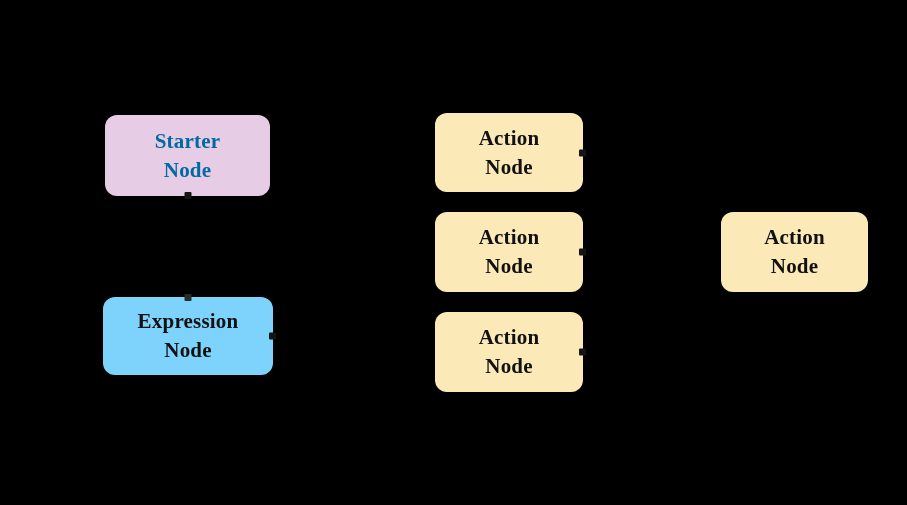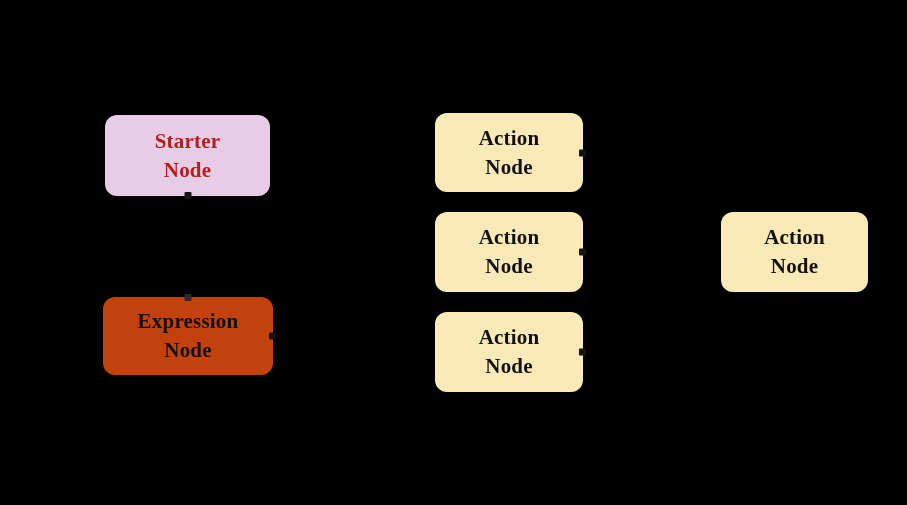--- a/index.html
+++ b/index.html
@@ -59,26 +59,26 @@
     top: -3px;
     left: 50%;
     transform: translateX(-50%);
     background: #2a2a2a;
   }
 </style>
 </head>
 <body>
 
 <div id="canvas" style="width: 907px; height: 505px; background: rgb(0, 0, 0);">
-    <div class="node" style="left: 105px; top: 115px; width: 165px; height: 81px; background: rgb(230, 204, 228); color: #b91c1c;">
+    <div class="node" style="left: 105px; top: 115px; width: 165px; height: 81px; background: rgb(230, 204, 228); color: #0369a1;">
       <span class="line">Starter</span>
       <span class="line">Node</span>
       <span class="port bottom"></span>
     </div>
-    <div class="node" style="left: 103px; top: 297px; width: 170px; height: 78px; background: #c2410c; color: rgb(17, 17, 17);">
+    <div class="node" style="left: 103px; top: 297px; width: 170px; height: 78px; background: #7dd3fc; color: rgb(17, 17, 17);">
       <span class="line">Expression</span>
       <span class="line">Node</span>
       <span class="port top"></span>
       <span class="port right"></span>
     </div>
     <div class="node" style="left: 435px; top: 113px; width: 148px; height: 79px; background: rgb(252, 233, 184); color: rgb(17, 17, 17);">
       <span class="line">Action</span>
       <span class="line">Node</span>
       <span class="port right"></span>
     </div>

